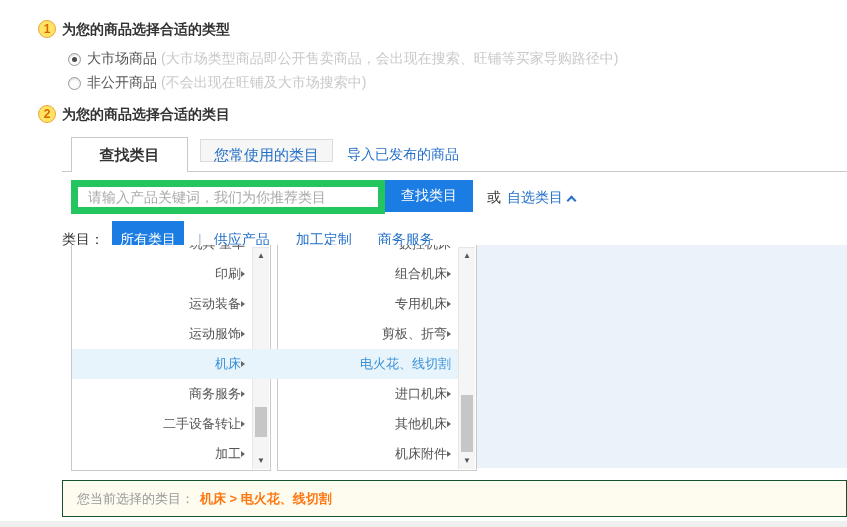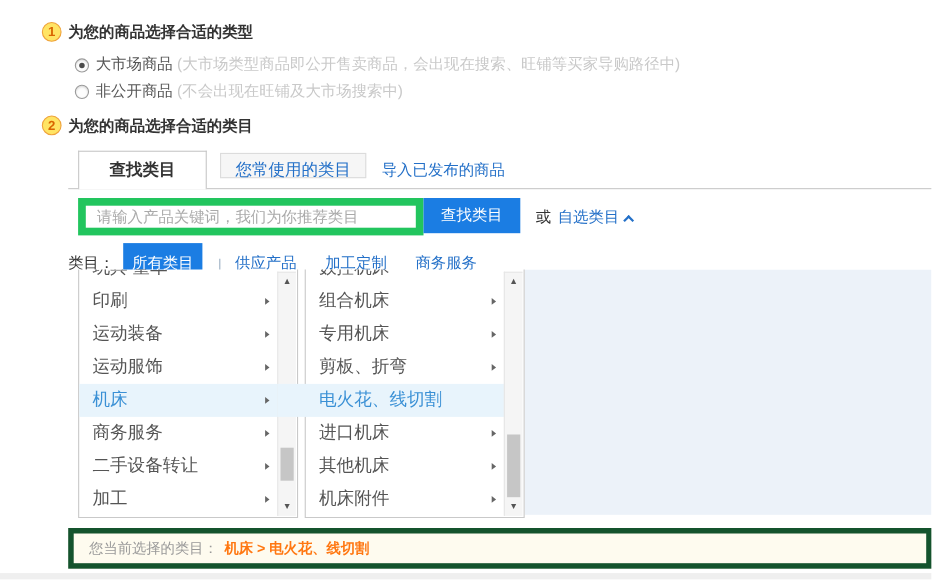--- a/index.html
+++ b/index.html
@@ -81,22 +81,22 @@
   .picker { left:62px; top:245px; width:785px; height:226px; overflow:hidden; }
   .blue-panel { position:absolute; left:415px; top:0; right:0; height:223px; background:#ECF2F9; }
   .col {
     position:absolute; top:-17px; width:200px; height:243px;
     background:#fff; border:1px solid #c9c9c9;
   }
   .col1 { left:9px; } .col2 { left:215px; }
   .list { margin-right:17px; }
   .cat-row {
     height:30px; line-height:30px; padding:0 8px 0 12px;
-    display:flex; align-items:center; justify-content:space-between;
-    font-size:16px; color:#555; cursor:pointer; white-space:nowrap; overflow:hidden;
+    display:flex; align-items:center; justify-content:flex-end;
+    font-size:13px; color:#555; cursor:pointer; white-space:nowrap; overflow:hidden;
   }
   .cat-row.sel { background:#E8F4FC; color:#3A90D5; }
   .arrow-r {
     width:0; height:0; flex:0 0 auto;
     border-left:4px solid #666; border-top:3px solid transparent; border-bottom:3px solid transparent;
   }
   .sb {
     position:absolute; top:18px; bottom:1px; right:1px; width:17px;
     background:#F5F5F5; border-left:1px solid #e6e6e6; border-top:1px solid #e6e6e6; z-index:2;
   }
@@ -104,21 +104,21 @@
     font-size:8px; color:#555; line-height:16px; cursor:pointer; }
   .sb-up { top:0; } .sb-down { bottom:0; }
   .sb-thumb { position:absolute; left:2px; width:12px; background:#C6C6C6; cursor:pointer; }
   .thumb1 { top:159px; height:30px; }
   .thumb2 { top:147px; height:57px; }
   .bridge { position:absolute; left:190px; top:104px; width:27px; height:30px; background:#E8F4FC; z-index:3; }
 
   
   .sel-bar {
     left:62px; top:480px; width:785px; height:37px;
-    background:#FEFBEF; border:5px solid #14532d;
+    background:#FEFBEF; border:1px solid #14532d;
     display:flex; align-items:center; padding-left:14px; font-size:13px;
   }
   .sel-label { color:#999; }
   .sel-path { color:#FF7711; font-weight:bold; margin-left:6px; }
 
   .bottom-strip { left:0; top:521px; width:847px; height:6px; background:#EFEFEF; }
 </style>
 </head>
 <body>
 

